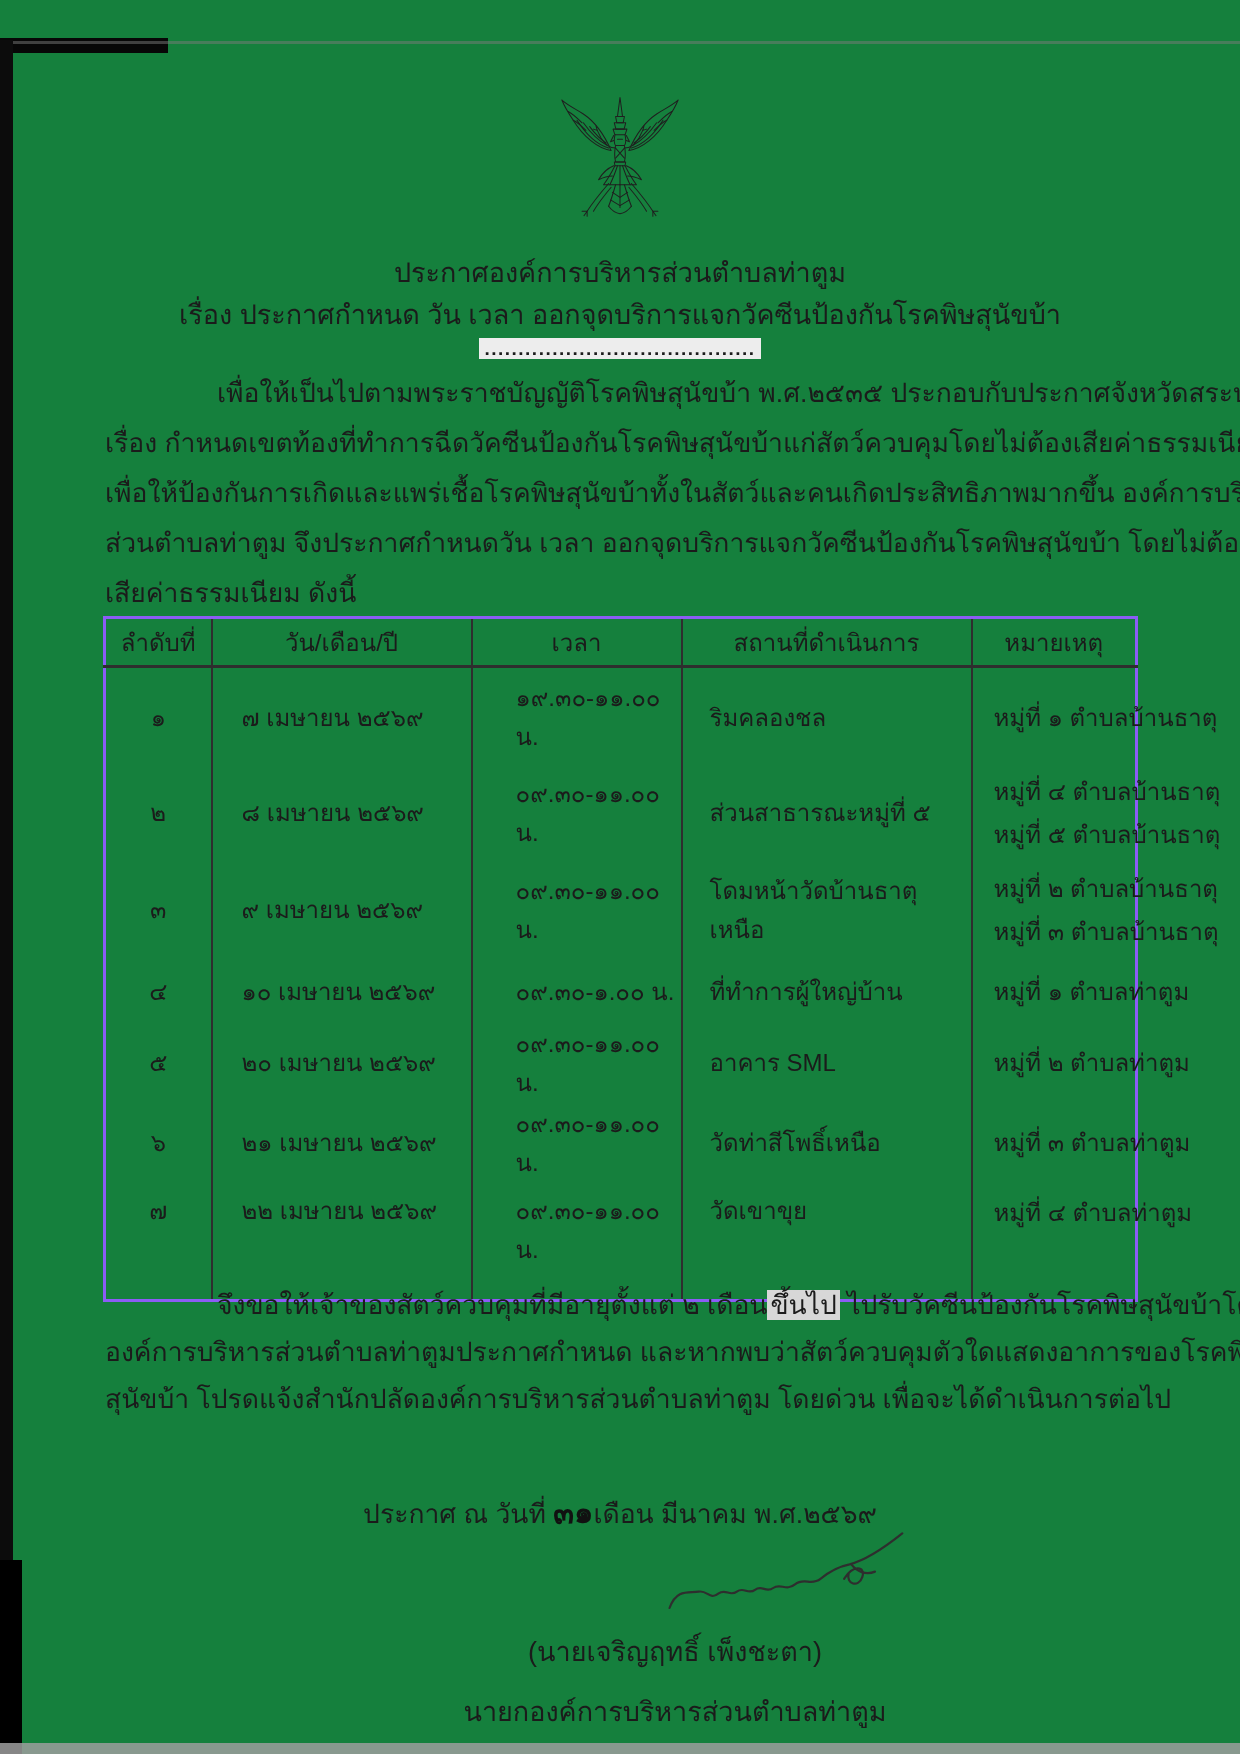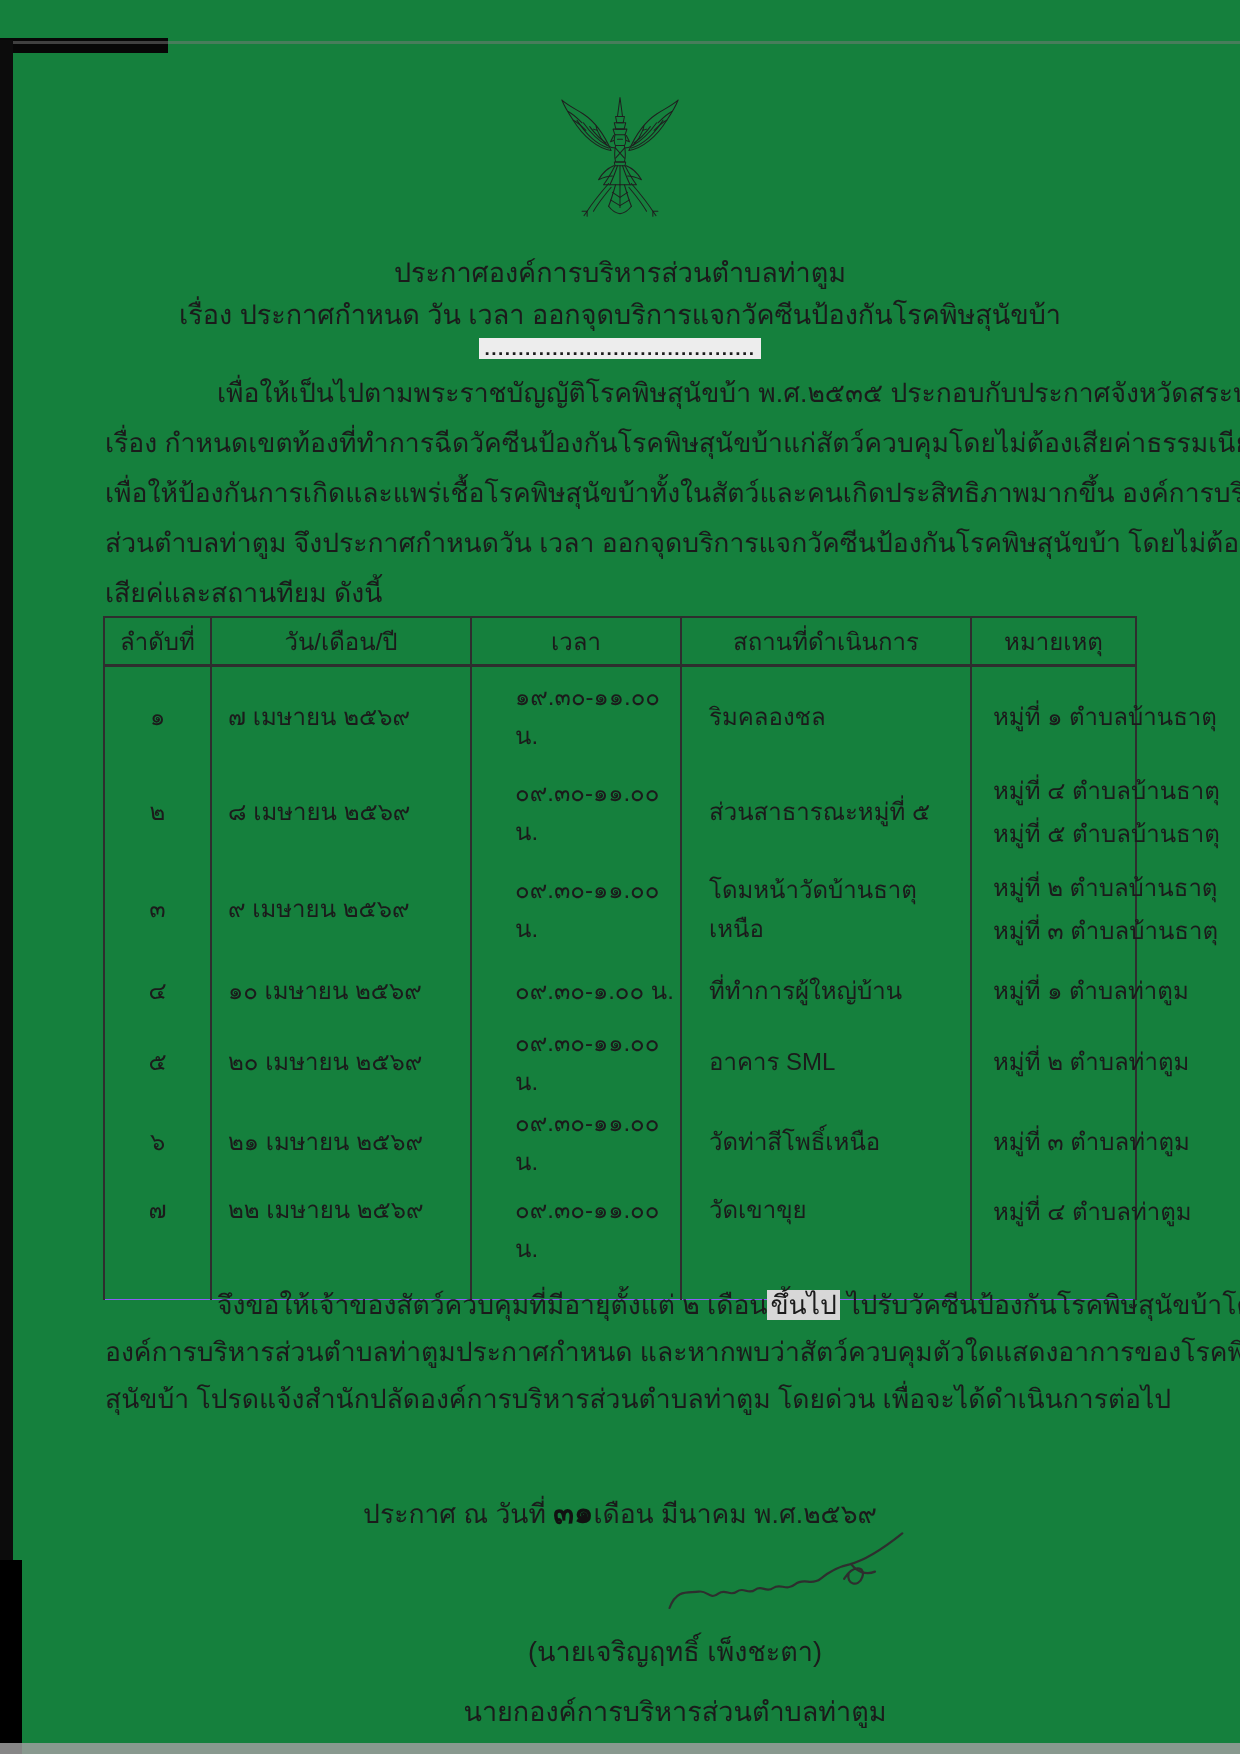--- a/index.html
+++ b/index.html
@@ -20,25 +20,25 @@
   .dots-line{font-size:19px;line-height:26px;letter-spacing:1.5px;font-weight:bold;}
   .dots-line span{background:#ededed;padding:0 5px;}
   
   .intro{position:absolute;top:368px;left:105px;width:1040px;font-size:26.5px;line-height:50px;}
   .closing{position:absolute;top:1282px;left:105px;width:1040px;font-size:26.5px;line-height:47px;}
   .doc-line{white-space:nowrap;}
   .doc-line.indent{text-indent:112px;}
   .hl{background:#d7d7d7;padding:0 3px;}
   
   .schedule{position:absolute;top:616px;left:103px;width:1032px;}
-  .schedule table{width:100%;border-collapse:collapse;table-layout:fixed;border:1px solid #8b5cf6;font-size:24px;}
+  .schedule table{width:100%;border-collapse:collapse;table-layout:fixed;border:3px solid #8b5cf6;font-size:24px;}
   .schedule th{border:2px solid #2e2e2e;border-bottom:3px solid #2e2e2e;height:44px;font-weight:400;text-align:center;}
   .schedule td{border-left:2px solid #2e2e2e;border-right:2px solid #2e2e2e;vertical-align:middle;}
   .c-no{text-align:center;}
-  .c-date{padding-left:16px;margin-top:42px;}
+  .c-date{padding-left:29px;margin-top:42px;}
   .c-time{text-align:left;padding-left:43px;}
   .c-loc{padding-left:27px;}
   .c-rem{padding-left:21px;white-space:nowrap;overflow:visible;}
   .rem-line{line-height:43px;}
   .schedule tbody tr:nth-child(1){height:100px;}
   .schedule tbody tr:nth-child(2){height:92px;}
   .schedule tbody tr:nth-child(3){height:102px;}
   .schedule tbody tr:nth-child(4){height:62px;}
   .schedule tbody tr:nth-child(5){height:62px;}
   .schedule tbody tr:nth-child(6){height:62px;}
@@ -119,21 +119,21 @@
     <div>ประกาศองค์การบริหารส่วนตำบลท่าตูม</div>
     <div>เรื่อง  ประกาศกำหนด  วัน  เวลา  ออกจุดบริการแจกวัคซีนป้องกันโรคพิษสุนัขบ้า</div>
     <div class="dots-line"><span>........................................</span></div>
   </div>
 
   <div class="intro">
       <div class="doc-line indent">เพื่อให้เป็นไปตามพระราชบัญญัติโรคพิษสุนัขบ้า  พ.ศ.๒๕๓๕  ประกอบกับประกาศจังหวัดสระบุรี</div>
       <div class="doc-line">เรื่อง  กำหนดเขตท้องที่ทำการฉีดวัคซีนป้องกันโรคพิษสุนัขบ้าแก่สัตว์ควบคุมโดยไม่ต้องเสียค่าธรรมเนียม</div>
       <div class="doc-line">เพื่อให้ป้องกันการเกิดและแพร่เชื้อโรคพิษสุนัขบ้าทั้งในสัตว์และคนเกิดประสิทธิภาพมากขึ้น  องค์การบริหาร</div>
       <div class="doc-line">ส่วนตำบลท่าตูม  จึงประกาศกำหนดวัน  เวลา  ออกจุดบริการแจกวัคซีนป้องกันโรคพิษสุนัขบ้า  โดยไม่ต้อง</div>
-      <div class="doc-line">เสียค่และสถานทียม  ดังนี้</div>
+      <div class="doc-line">เสียค่าธรรมเนียม  ดังนี้</div>
     </div>
 
   <div class="schedule">
     <table>
       <colgroup>
         <col style="width:107px">
           <col style="width:260px">
           <col style="width:210px">
           <col style="width:290px">
           <col style="width:165px">

